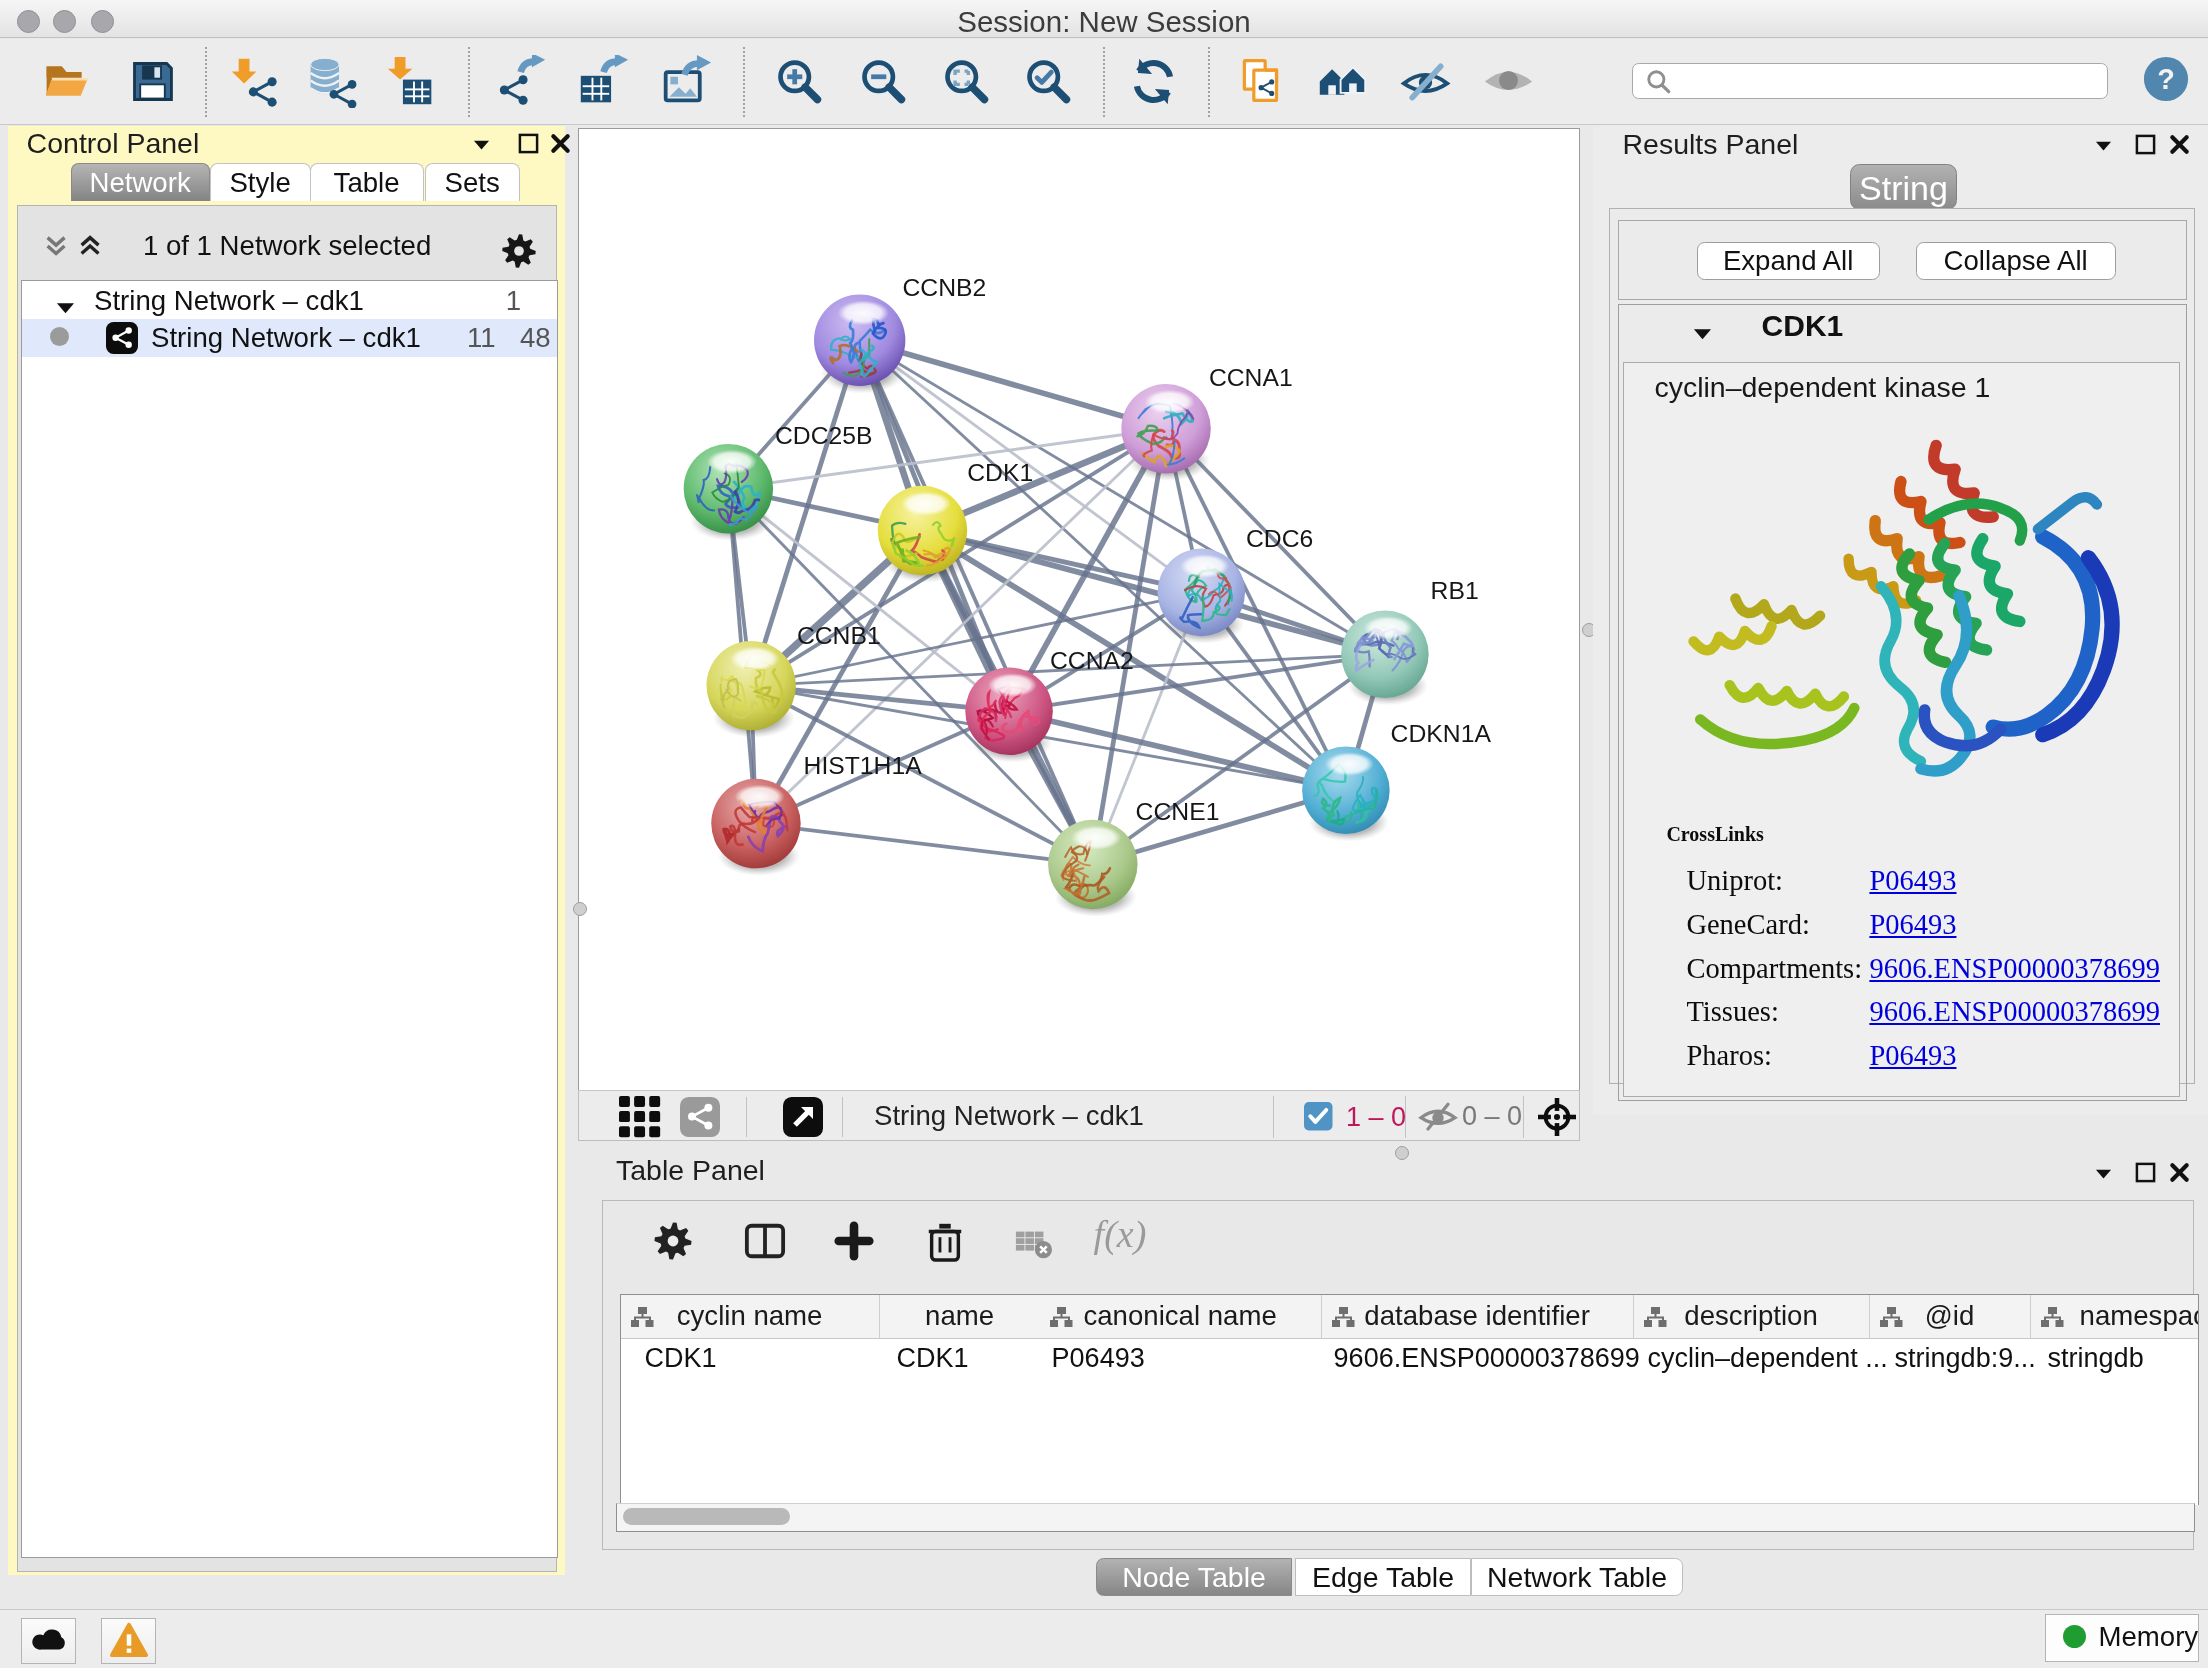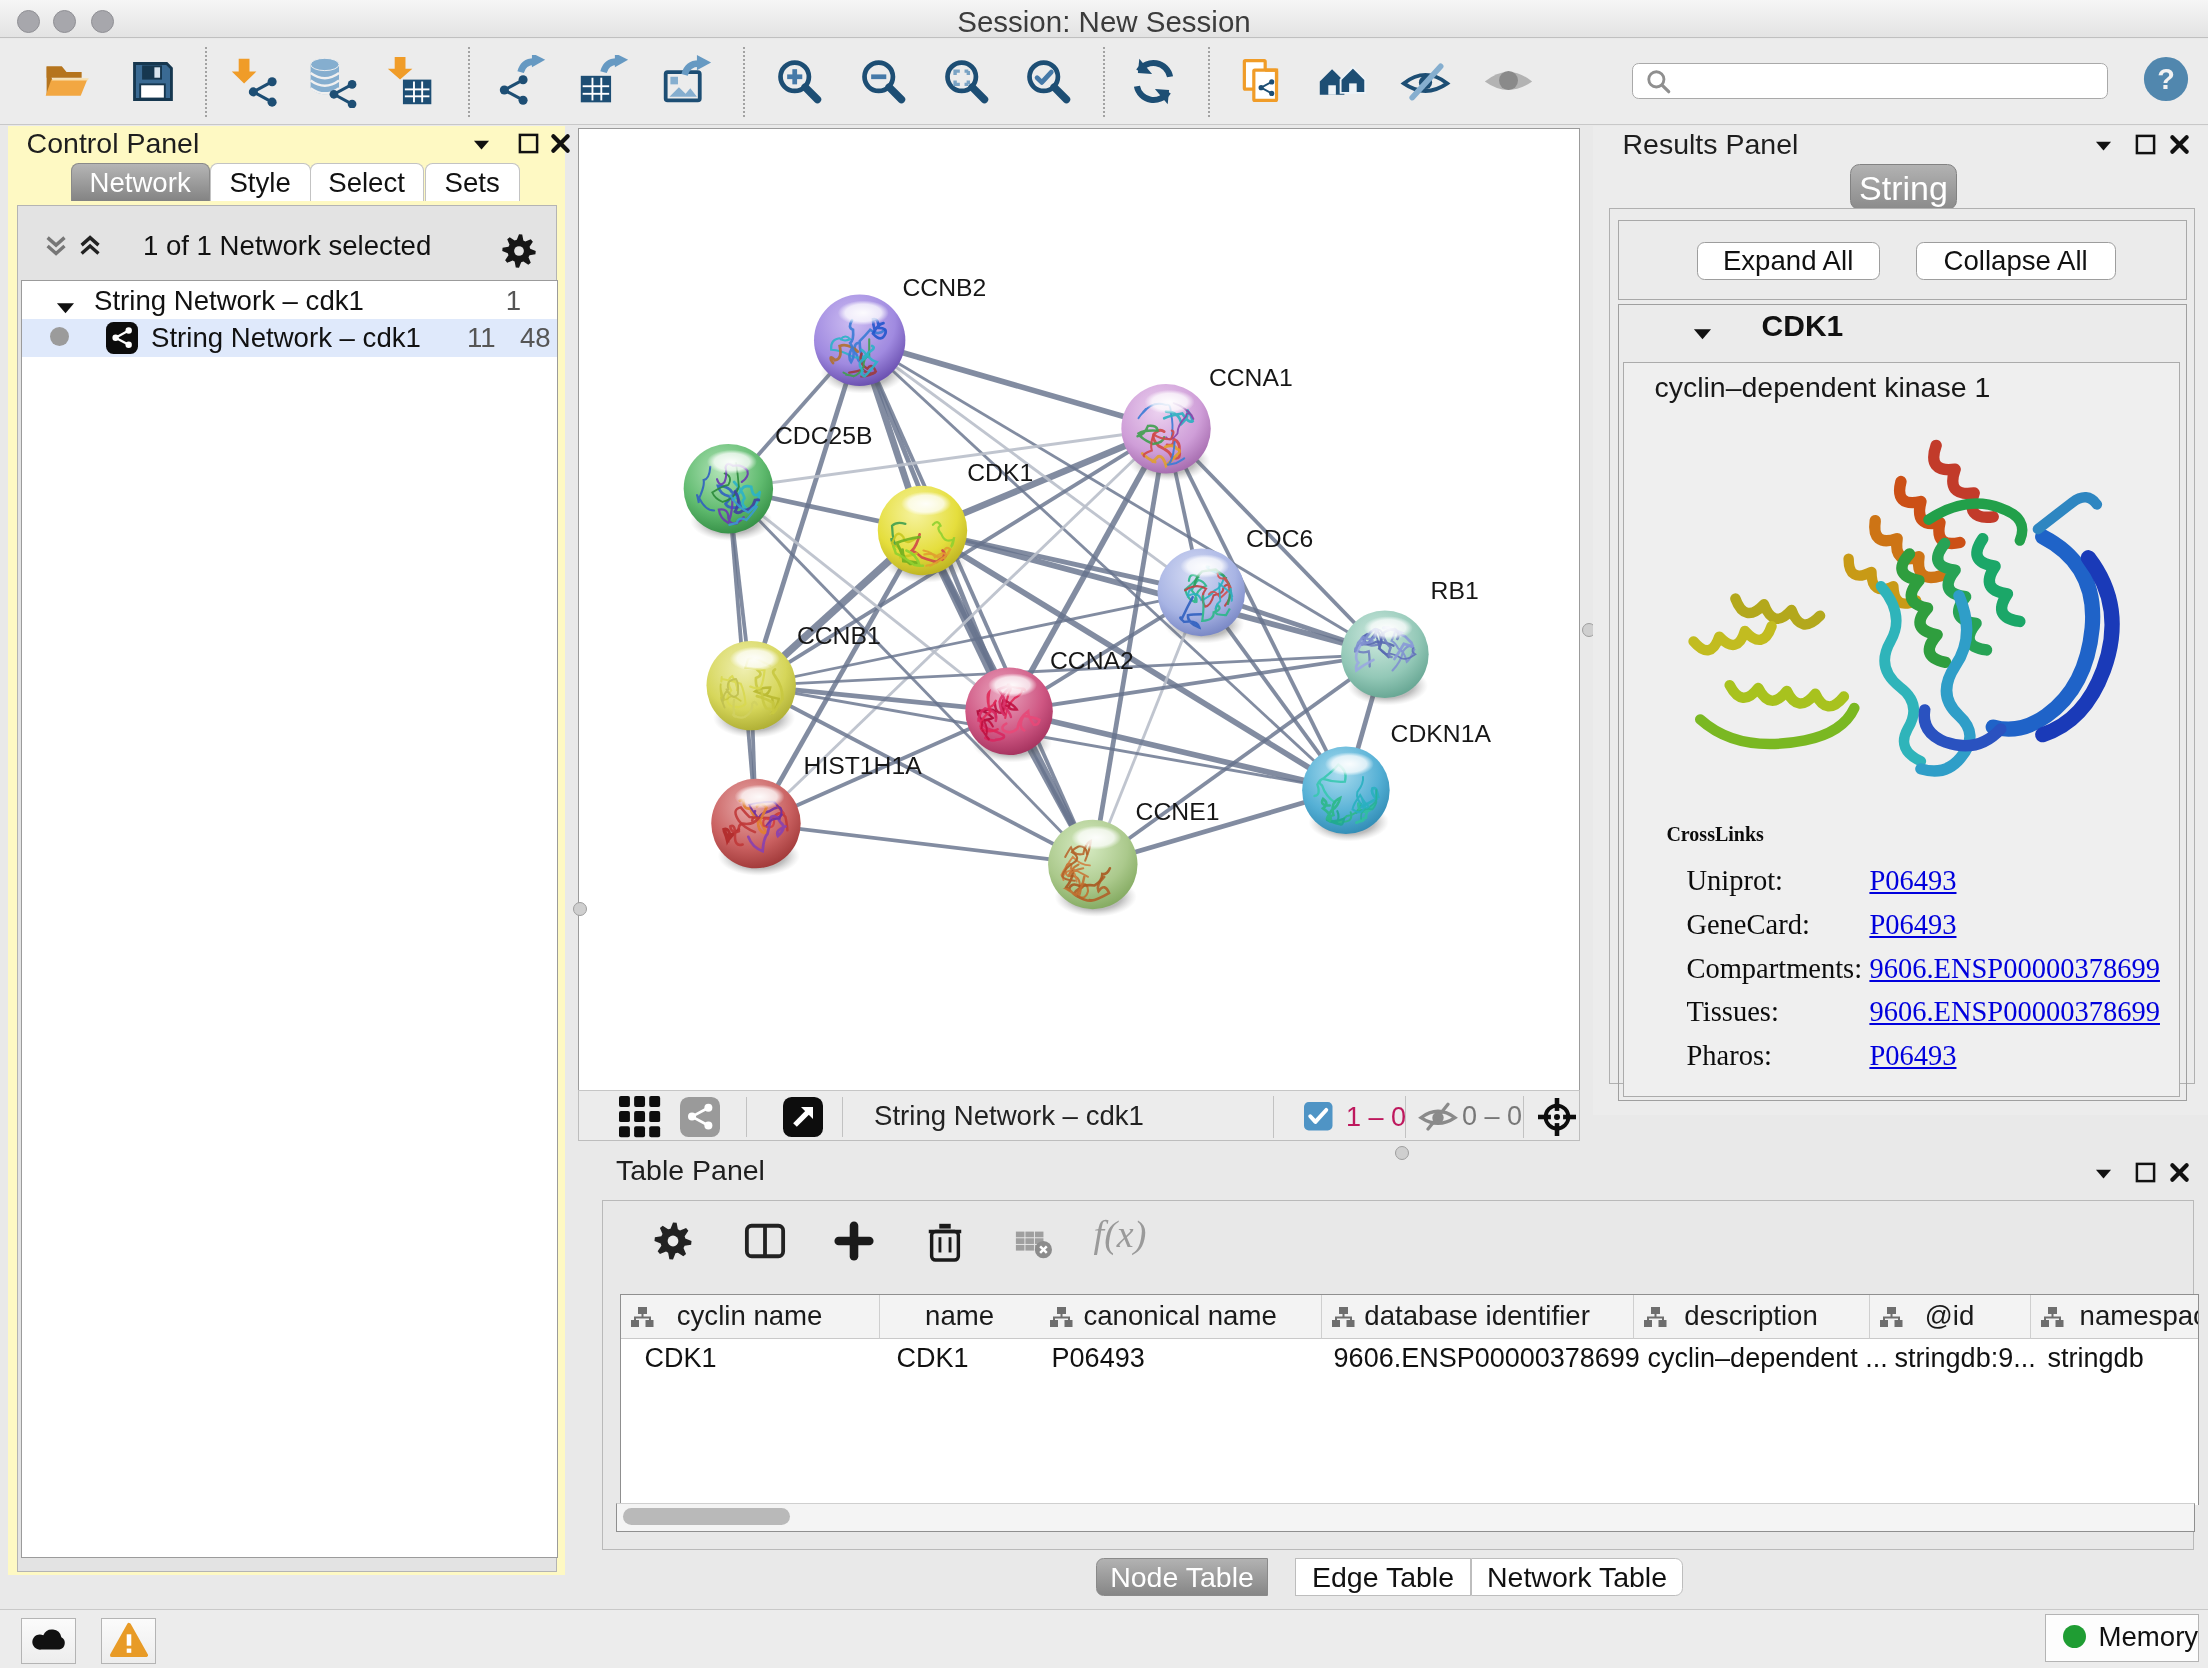--- a/index.html
+++ b/index.html
@@ -241,21 +241,21 @@
           <line x1="18.5" y1="3.5" x2="3.5" y2="18.5"></line>
         </g>
       </svg></div>
 <div class="tab tabsel" style="left:63px;top:37px;width:139px">
       <span>Network</span>
     </div>
 <div class="tab" style="left:202px;top:37px;width:101px">
       <span>Style</span>
     </div>
 <div class="tab" style="left:302px;top:37px;width:114px">
-      <span>Select</span>
+      <span>Table</span>
     </div>
 <div class="tab" style="left:417px;top:37px;width:95px">
       <span>Sets</span>
     </div>
 <div id="ctrlinner">
 <div id="nettreehdr">
 <div class="abs" style="left:23px;top:13.3px"><svg width="30" height="30" viewBox="0 0 32 32" style="">
             <g fill="none" stroke="#777" stroke-width="3.6">
               <path d="M6 6 l9 8 9-8"></path>
               <path d="M6 15 l9 8 9-8"></path>
@@ -869,21 +869,21 @@
         </div>
 <div class="td" style="left:1427px">
           <span style="display:block;margin-top:3.8px;white-space:nowrap">stringdb</span>
         </div>
 </div>
 <div id="hsb">
         <div id="hsbthumb"></div>
       </div>
 </div>
   </div>
-<div class="btab btabsel first" style="left:1096px;width:172px">
+<div class="btab btabsel first" style="left:1096px;width:196px">
     <span style="display:block;margin-top:1.9px">Node Table</span>
   </div>
 <div class="btab" style="left:1295px;width:176px">
     <span style="display:block;margin-top:1.9px">Edge Table</span>
   </div>
 <div class="btab last" style="left:1471px;width:212px">
     <span style="display:block;margin-top:1.9px">Network Table</span>
   </div>
 <div id="statusbar">
 <div class="sbtn" style="left:21px">

